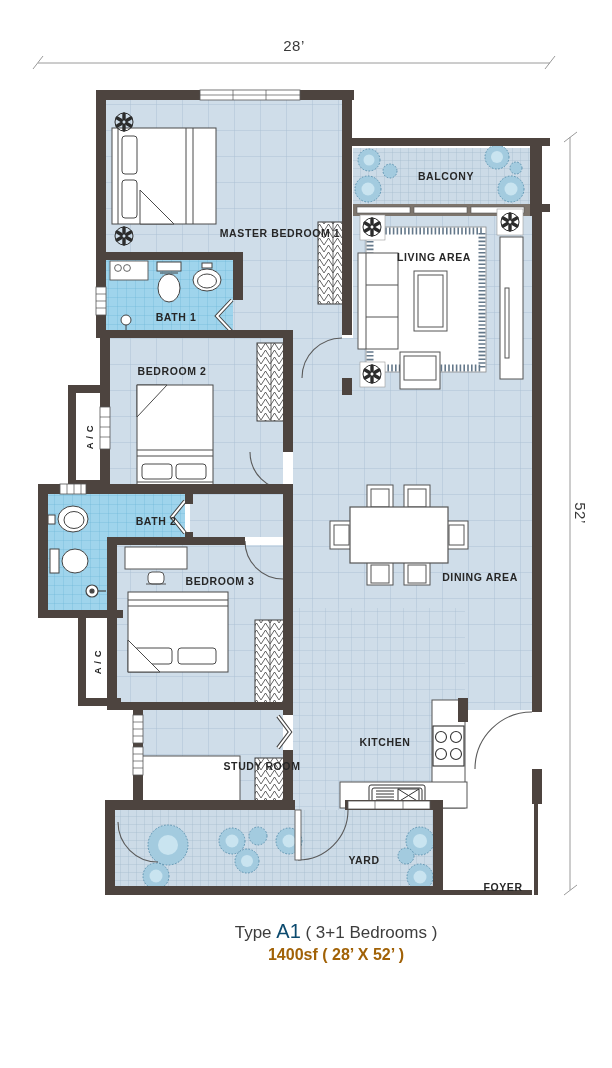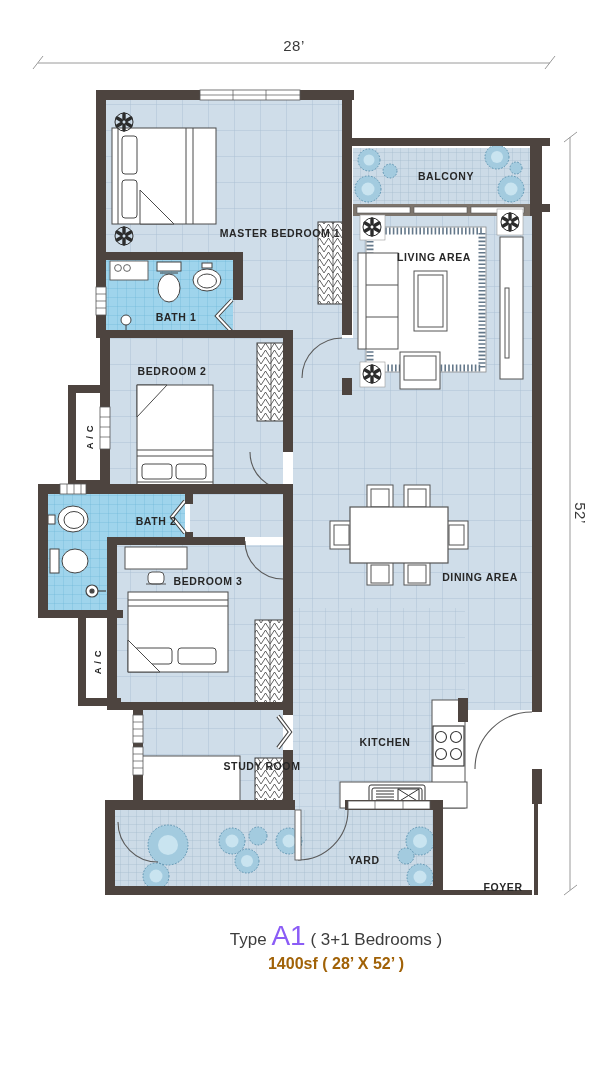--- a/index.html
+++ b/index.html
@@ -8,21 +8,21 @@
   .stage svg{position:absolute;left:0;top:0;}
   .lbl{position:absolute;transform:translate(-50%,-50%);font-size:10.5px;font-weight:bold;
        letter-spacing:0.6px;color:#262626;white-space:nowrap;z-index:5;}
   .lbl.rot{transform:translate(-50%,-50%) rotate(-90deg);}
   .dim{position:absolute;transform:translate(-50%,-50%);font-size:15px;color:#3a3a3a;
        letter-spacing:0.5px;z-index:5;white-space:nowrap;}
   .dim.rot{transform:translate(-50%,-50%) rotate(90deg);}
   .caption{position:absolute;left:336px;transform:translateX(-50%);white-space:nowrap;
            text-align:center;z-index:5;}
   .cap1{font-size:17px;color:#3d3d3d;}
-  .cap1 .big{font-size:28px;color:#8b5cf6;}
+  .cap1 .big{font-size:20px;color:#0c4a6e;}
   .cap2{font-size:16px;font-weight:bold;color:#a16207;margin-top:3px;}
 </style>
 </head>
 <body>
 
 <div class="stage">
 
 <svg width="612" height="1068" viewBox="0 0 612 1068">
   <defs>
     <pattern id="ptBig" width="26" height="26" patternUnits="userSpaceOnUse">
@@ -426,21 +426,21 @@
 <div class="dim" style="left:294px; top:45px;">28’</div>
 <div class="dim rot" style="left:580px; top:513px;">52’</div>
 
 <div class="lbl" style="left:280px; top:186px;margin-top:47px;">MASTER BEDROOM 1</div>
 <div class="lbl" style="left:446px; top:176px;">BALCONY</div>
 <div class="lbl" style="left:434px; top:257px;">LIVING AREA</div>
 <div class="lbl" style="left:176px; top:317px;">BATH 1</div>
 <div class="lbl" style="left:172px; top:371px;">BEDROOM 2</div>
 <div class="lbl rot" style="left:89px; top:437px; font-size:9.5px;">A / C</div>
 <div class="lbl" style="left:118px; top:521px;margin-left:38px;">BATH 2</div>
-<div class="lbl" style="left:208px; top:581px;">BEDROOM 3</div>
+<div class="lbl" style="left:220px; top:581px;">BEDROOM 3</div>
 <div class="lbl rot" style="left:97px; top:662px; font-size:9.5px;">A / C</div>
 <div class="lbl" style="left:216px; top:766px;margin-left:46px;">STUDY ROOM</div>
 <div class="lbl" style="left:480px; top:577px;">DINING AREA</div>
 <div class="lbl" style="left:385px; top:742px;">KITCHEN</div>
 <div class="lbl" style="left:364px; top:860px;">YARD</div>
 <div class="lbl" style="left:503px; top:861px;margin-top:26px;">FOYER</div>
 
 <div class="caption" style="top:920px;">
   <div class="cap1"><span>Type </span><span class="big">A1</span><span> ( 3+1 Bedrooms )</span></div>
   <div class="cap2">1400sf ( 28’ X 52’ )</div>

